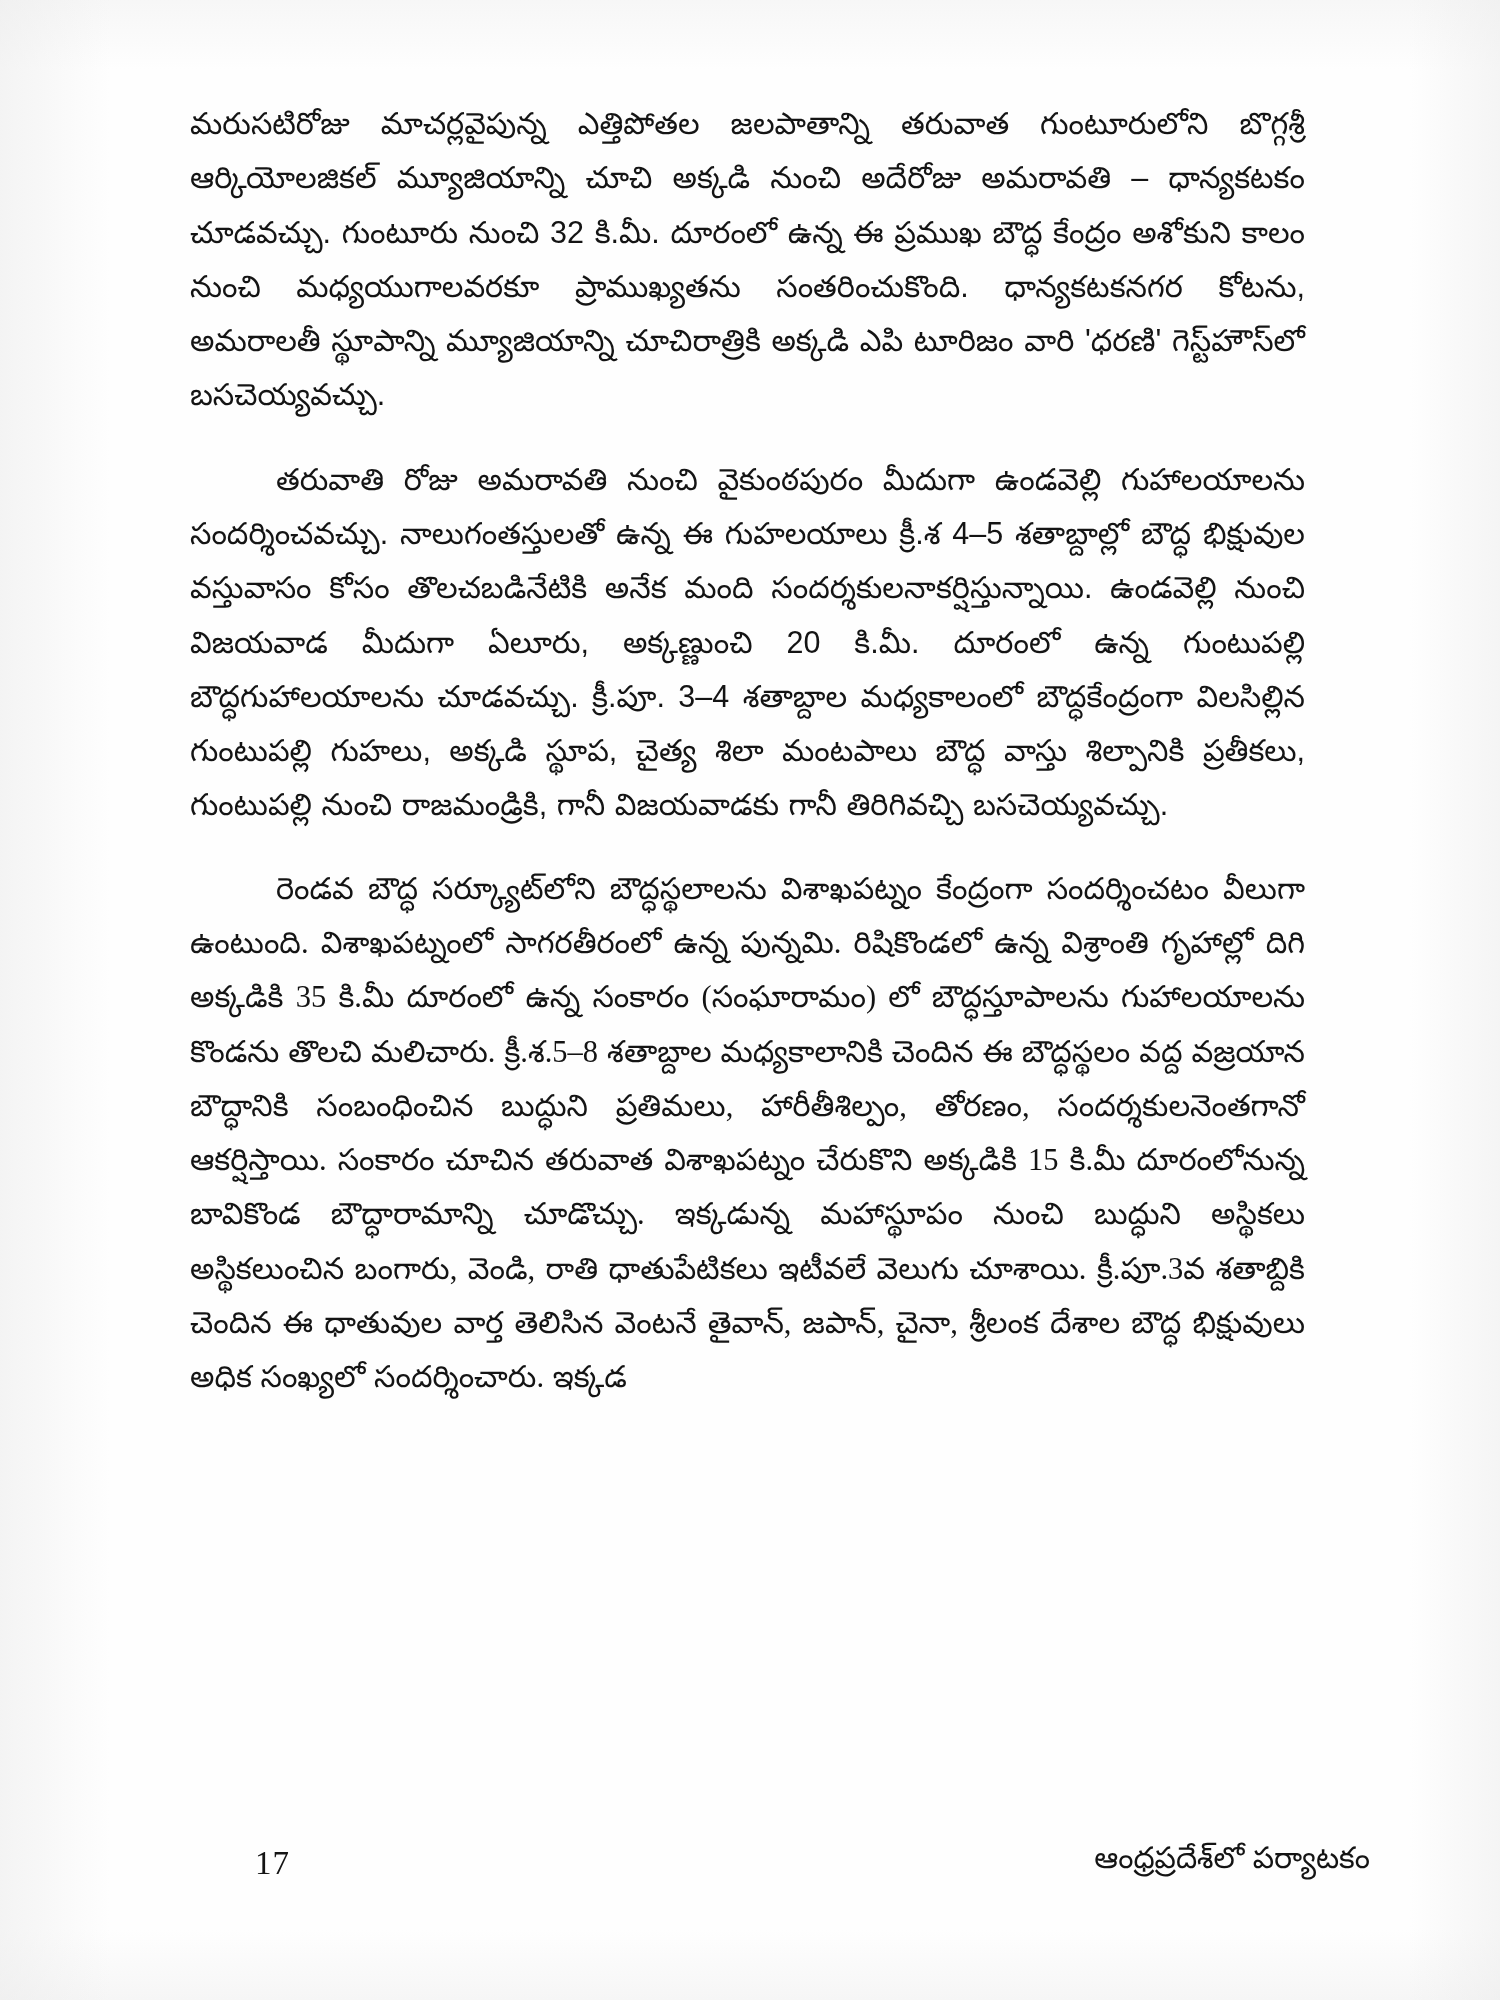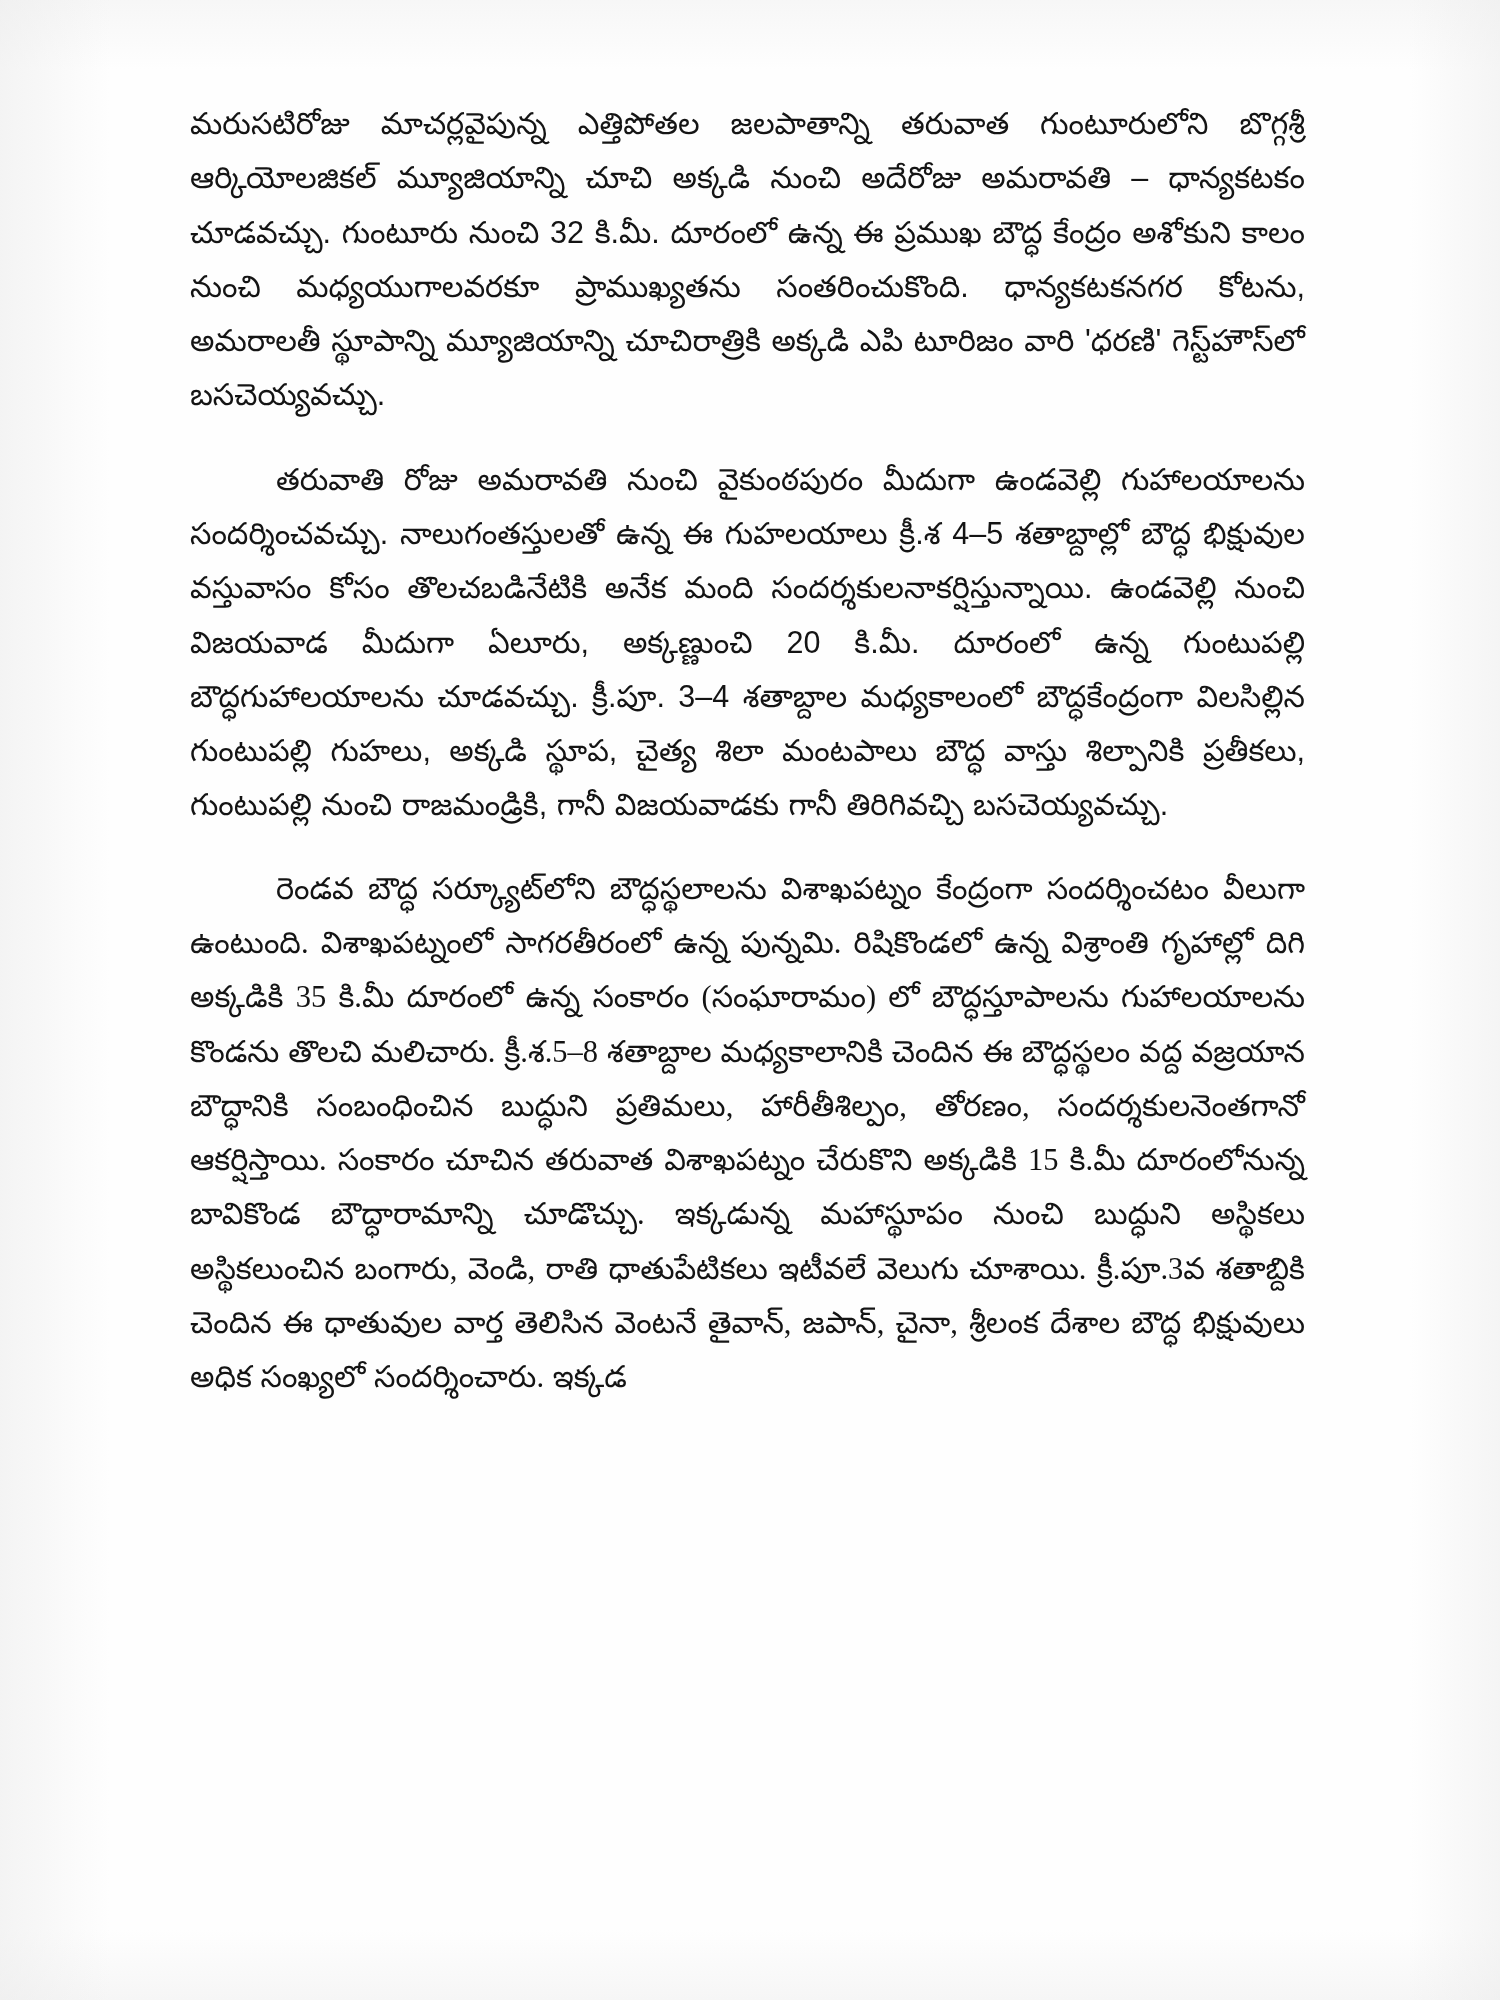--- a/index.html
+++ b/index.html
@@ -89,14 +89,18 @@
 <body>
 
 <div class="page">
 
   <div class="text-column">
     <p class="body-para">మరుసటిరోజు మాచర్లవైపున్న ఎత్తిపోతల జలపాతాన్ని తరువాత గుంటూరులోని బొగ్గశ్రీ ఆర్కియోలజికల్ మ్యూజియాన్ని చూచి అక్కడి నుంచి అదేరోజు అమరావతి – ధాన్యకటకం చూడవచ్చు. గుంటూరు నుంచి 32 కి.మీ. దూరంలో ఉన్న ఈ ప్రముఖ బౌద్ధ కేంద్రం అశోకుని కాలం నుంచి మధ్యయుగాలవరకూ ప్రాముఖ్యతను సంతరించుకొంది. ధాన్యకటకనగర కోటను, అమరాలతీ స్థూపాన్ని మ్యూజియాన్ని చూచిరాత్రికి అక్కడి ఎపి టూరిజం వారి 'ధరణి' గెస్ట్‌హౌస్‌లో బసచెయ్యవచ్చు.</p>
     <p class="body-para indent">తరువాతి రోజు అమరావతి నుంచి వైకుంఠపురం మీదుగా ఉండవెల్లి గుహాలయాలను సందర్శించవచ్చు. నాలుగంతస్తులతో ఉన్న ఈ గుహలయాలు క్రీ.శ 4–5 శతాబ్దాల్లో బౌద్ధ భిక్షువుల వస్తువాసం కోసం తొలచబడినేటికి అనేక మంది సందర్శకులనాకర్షిస్తున్నాయి. ఉండవెల్లి నుంచి విజయవాడ మీదుగా ఏలూరు, అక్కణ్ణుంచి 20 కి.మీ. దూరంలో ఉన్న గుంటుపల్లి బౌద్ధగుహాలయాలను చూడవచ్చు. క్రీ.పూ. 3–4 శతాబ్దాల మధ్యకాలంలో బౌద్ధకేంద్రంగా విలసిల్లిన గుంటుపల్లి గుహలు, అక్కడి స్థూప, చైత్య శిలా మంటపాలు బౌద్ధ వాస్తు శిల్పానికి ప్రతీకలు, గుంటుపల్లి నుంచి రాజమండ్రికి, గానీ విజయవాడకు గానీ తిరిగివచ్చి బసచెయ్యవచ్చు.</p>
     <p class="body-para indent">రెండవ బౌద్ధ సర్క్యూట్‌లోని బౌద్ధస్థలాలను విశాఖపట్నం కేంద్రంగా సందర్శించటం వీలుగా ఉంటుంది. విశాఖపట్నంలో సాగరతీరంలో ఉన్న పున్నమి. రిషికొండలో ఉన్న విశ్రాంతి గృహాల్లో దిగి అక్కడికి 35 కి.మీ దూరంలో ఉన్న సంకారం (సంఘారామం) లో బౌద్ధస్తూపాలను గుహాలయాలను కొండను తొలచి మలిచారు. క్రీ.శ.5–8 శతాబ్దాల మధ్యకాలానికి చెందిన ఈ బౌద్ధస్థలం వద్ద వజ్రయాన బౌద్ధానికి సంబంధించిన బుద్ధుని ప్రతిమలు, హారీతీశిల్పం, తోరణం, సందర్శకులనెంతగానో ఆకర్షిస్తాయి. సంకారం చూచిన తరువాత విశాఖపట్నం చేరుకొని అక్కడికి 15 కి.మీ దూరంలోనున్న బావికొండ బౌద్ధారామాన్ని చూడొచ్చు. ఇక్కడున్న మహాస్థూపం నుంచి బుద్ధుని అస్థికలు అస్థికలుంచిన బంగారు, వెండి, రాతి ధాతుపేటికలు ఇటీవలే వెలుగు చూశాయి. క్రీ.పూ.3వ శతాబ్దికి చెందిన ఈ ధాతువుల వార్త తెలిసిన వెంటనే తైవాన్, జపాన్, చైనా, శ్రీలంక దేశాల బౌద్ధ భిక్షువులు అధిక సంఖ్యలో సందర్శించారు. ఇక్కడ</p>
   </div>
 
+  <div class="footer">
+    <div class="page-number">17</div>
+    <div class="footer-title">ఆంధ్రప్రదేశ్‌లో పర్యాటకం</div>
+  </div>
 
 </div>
 
 </body></html>

